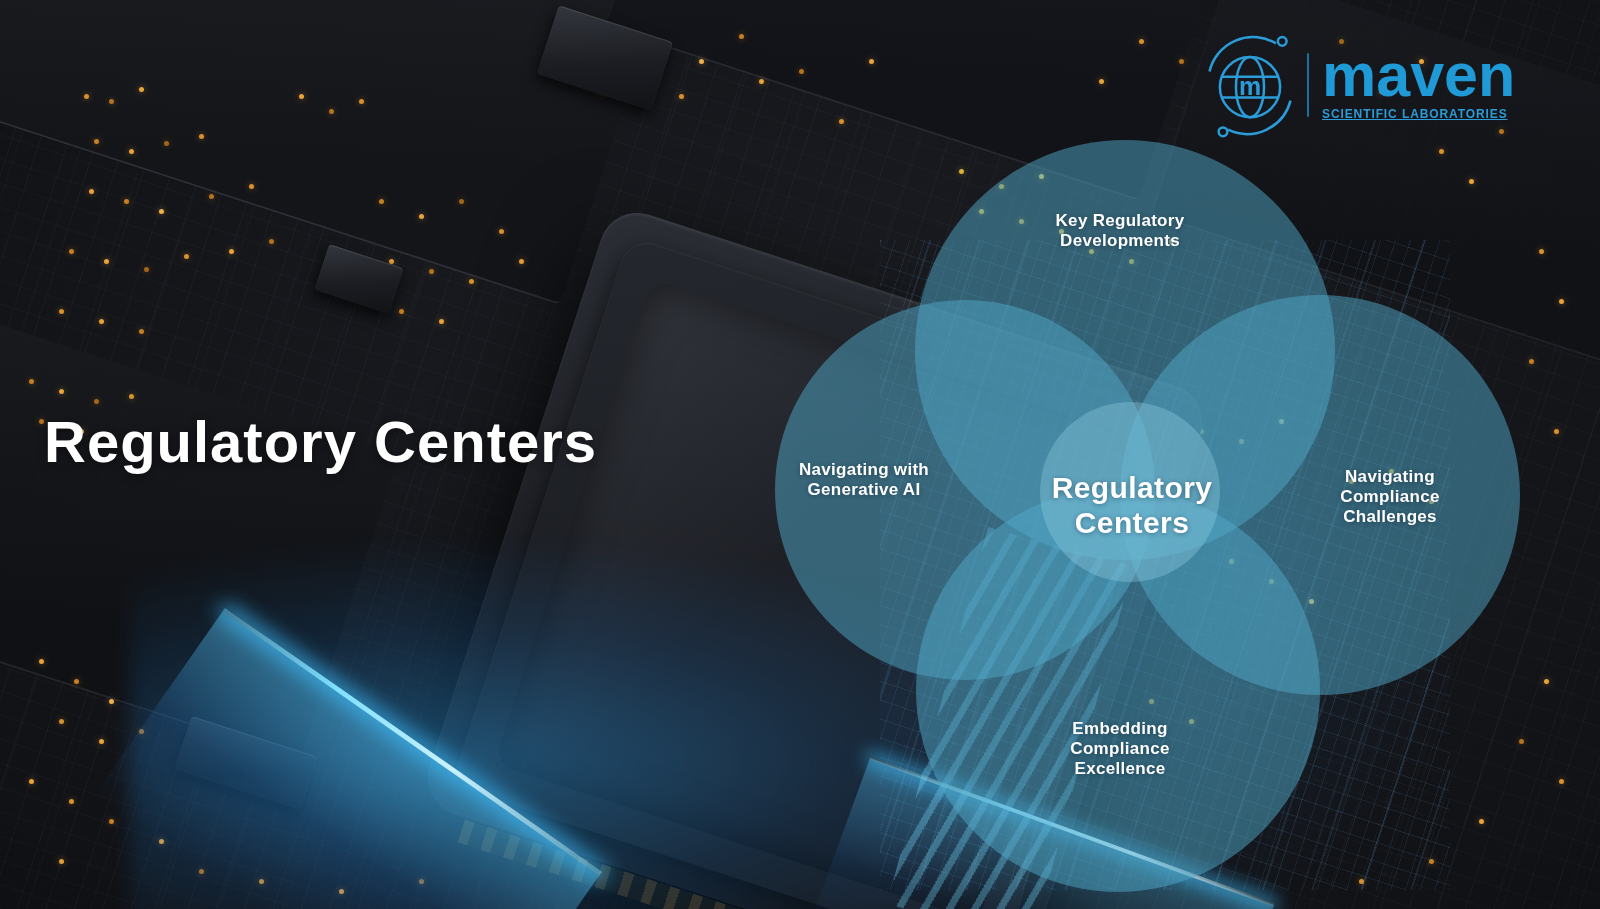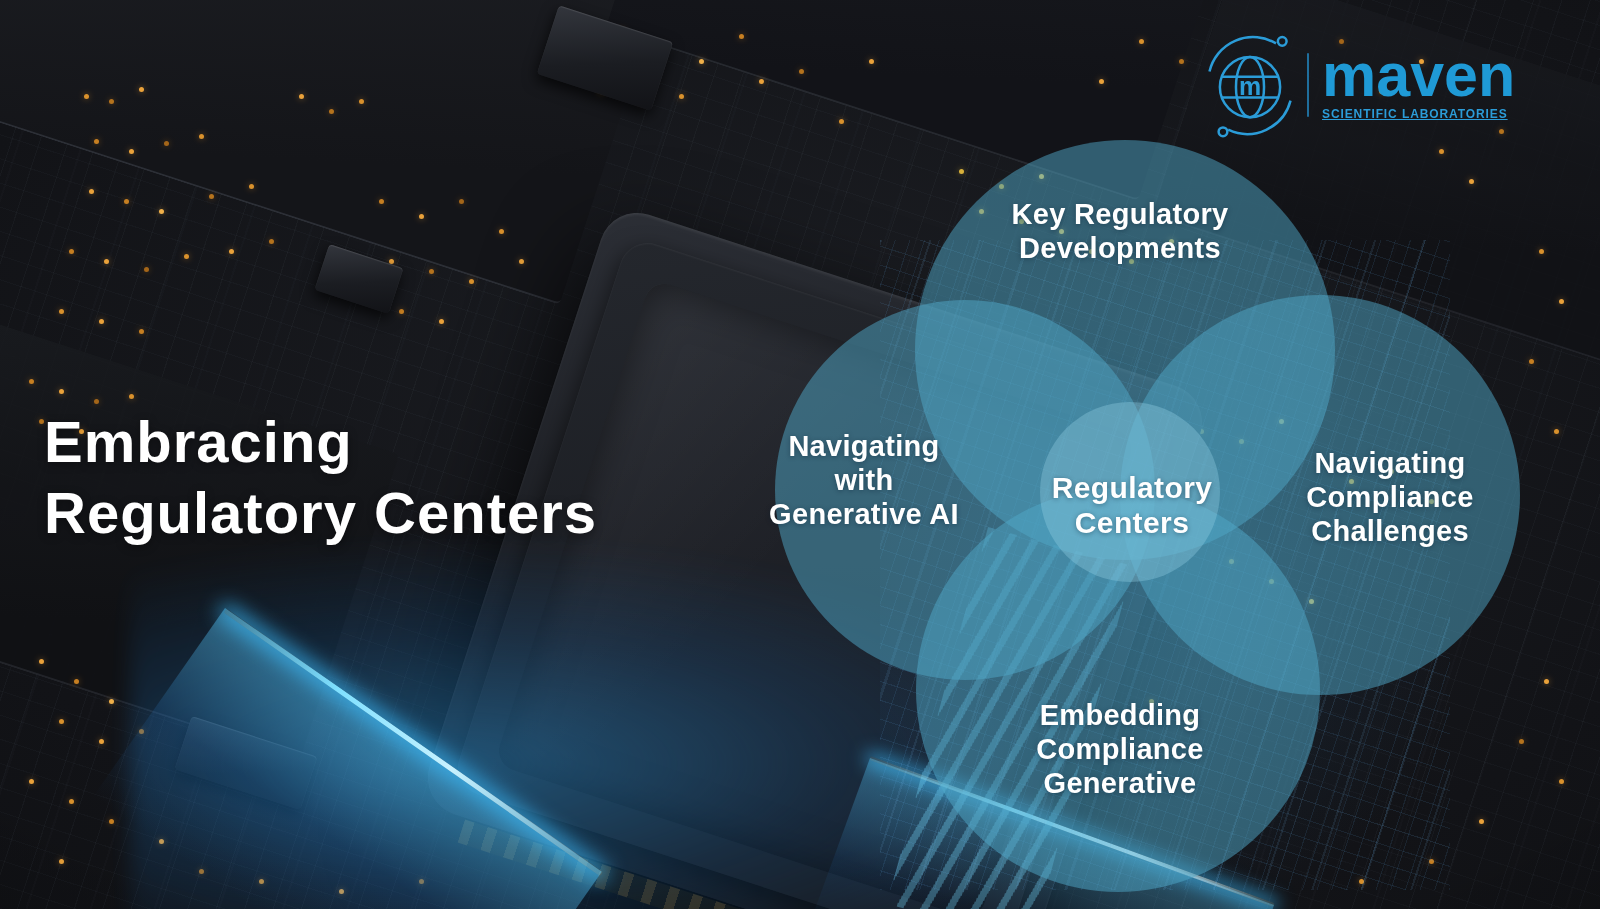--- a/index.html
+++ b/index.html
@@ -120,21 +120,21 @@
   .vignette{position:absolute;inset:0;z-index:4;pointer-events:none;
     background:radial-gradient(125% 125% at 50% 44%,transparent 52%,rgba(0,0,0,.55) 100%);}
   
   .venn-circle{position:absolute;border-radius:50%;z-index:5;background:rgba(80,168,200,.5);}
   .vc-top{left:915px;top:140px;width:420px;height:420px;}
   .vc-left{left:775px;top:300px;width:380px;height:380px;}
   .vc-right{left:1120px;top:295px;width:400px;height:400px;}
   .vc-bottom{left:916px;top:488px;width:404px;height:404px;}
   .vc-center{left:1040px;top:402px;width:180px;height:180px;z-index:5;background:rgba(150,210,228,.35);}
   .venn-label{position:absolute;z-index:6;transform:translate(-50%,-50%);
-    color:#fff;font-weight:bold;font-size:29px;line-height:1.18;text-align:center;
+    color:#fff;font-weight:bold;font-size:17px;line-height:1.18;text-align:center;
     letter-spacing:.3px;text-shadow:0 1px 5px rgba(0,25,45,.4);}
   .vl-top{left:1120px;top:231px;width:250px;}
   .vl-left{left:864px;top:480px;width:215px;}
   .vl-right{left:1390px;top:497px;width:175px;}
   .vl-bottom{left:1120px;top:749px;width:175px;}
   .vl-center{left:1132px;top:505px;width:185px;font-size:30px;line-height:1.15;letter-spacing:.4px;}
   
   .title{position:absolute;left:44px;top:406px;z-index:8;color:#fff;font-weight:bold;
     font-size:58px;line-height:71px;letter-spacing:1px;text-shadow:0 2px 10px rgba(0,0,0,.4);}
   
@@ -179,26 +179,25 @@
   <div>
     <div class="venn-circle vc-top"></div>
     <div class="venn-circle vc-left"></div>
     <div class="venn-circle vc-right"></div>
     <div class="venn-circle vc-bottom"></div>
     <div class="venn-circle vc-center"></div>
 
     <div class="venn-label vl-top">Key Regulatory Developments</div>
     <div class="venn-label vl-left">Navigating with Generative AI</div>
     <div class="venn-label vl-right">Navigating Compliance Challenges</div>
-    <div class="venn-label vl-bottom">Embedding Compliance Generative</div>
+    <div class="venn-label vl-bottom">Embedding Compliance Excellence</div>
     <div class="venn-label vl-center">Regulatory Centers</div>
   </div>
 
   <h1 class="title" style="margin:0;">
-    <div>Embracing</div>
     <div>Regulatory Centers</div>
   </h1>
 
   <div class="logo">
     <svg class="logo-icon" viewBox="0 0 100 102" fill="none" stroke="#2b9cd8" stroke-width="2.4">
       <circle cx="50" cy="53" r="29"></circle>
       <ellipse cx="50" cy="53" rx="13.5" ry="29"></ellipse>
       <line x1="22.6" y1="43" x2="77.4" y2="43"></line>
       <line x1="22.6" y1="63" x2="77.4" y2="63"></line>
       <path d="M 11,38 A 43,43 0 0 1 75,11"></path>

